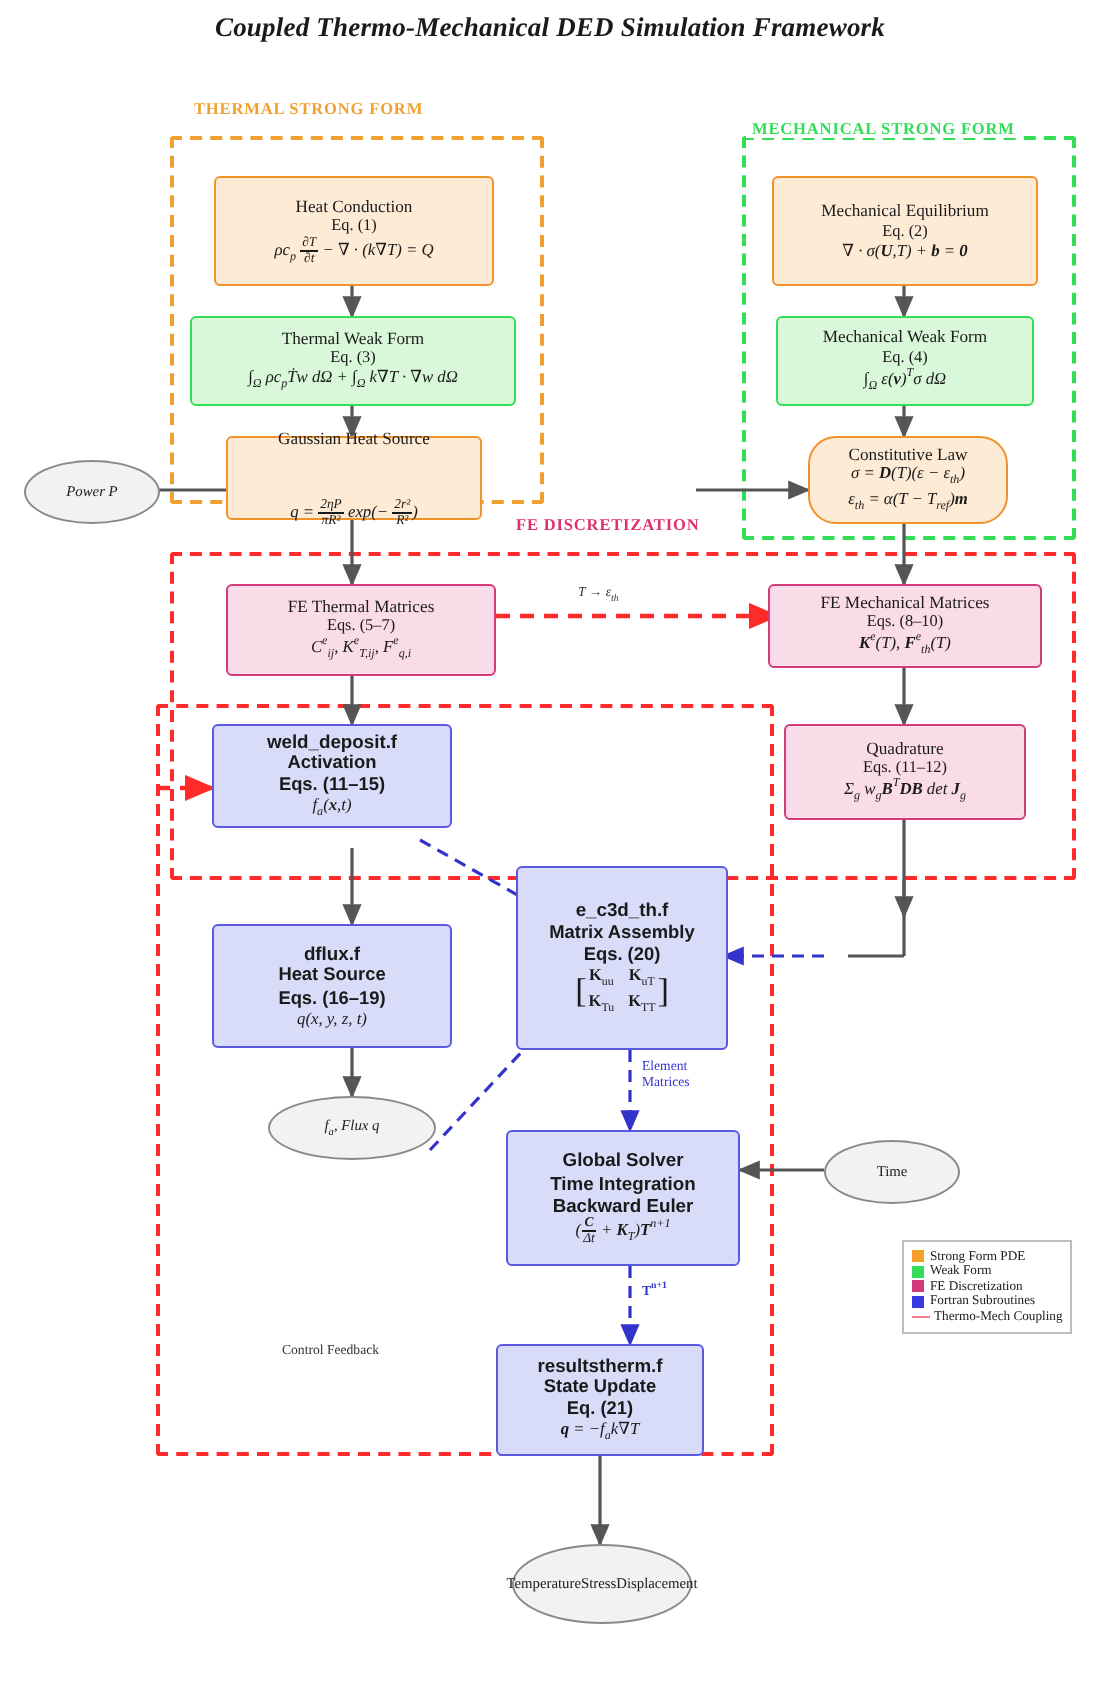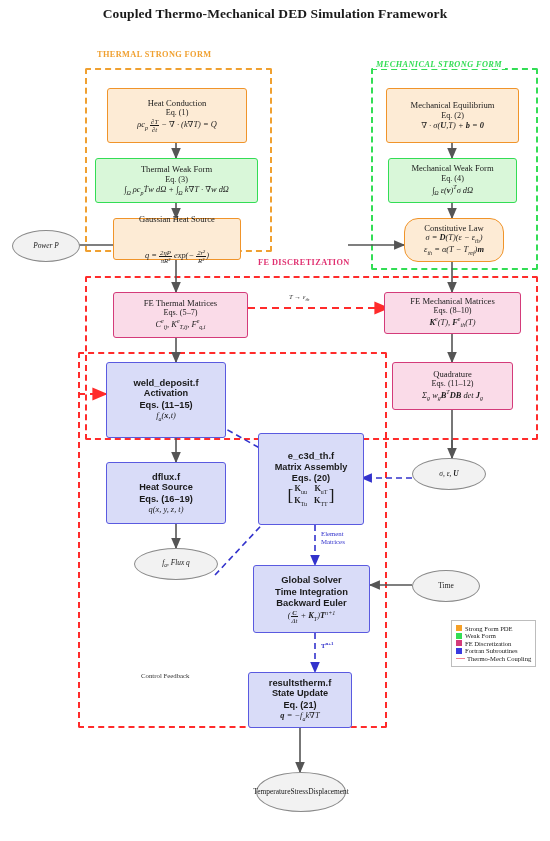--- a/index.html
+++ b/index.html
@@ -1,32 +1,32 @@
 <!DOCTYPE html>
 <html><head>
 <meta charset="utf-8">
 <style>
   html,body{margin:0;padding:0;background:#ffffff;}
   body{width:550px;height:841px;position:relative;
        font-family:"Liberation Serif","DejaVu Serif",serif;color:#1a1a1a;}
   #stage{position:relative;width:550px;height:841px;overflow:hidden;}
 
-  .abs{position:absolute;box-sizing:border-box;}
+  .abs{position:absolute;box-sizing:border-box;font-style:italic;}
 
   #title{left:0;top:6px;width:550px;text-align:center;
          font-size:13.5px;font-weight:bold;letter-spacing:.1px;}
 
   
   .group{position:absolute;border:2px dashed #f0a030;border-radius:2px;}
   .group.mech{border-color:#33dd55;}
   .group.fe{border-color:#ff2b2b;border-width:2.5px;}
   .group-label{position:absolute;font-size:8.3px;font-weight:bold;
                letter-spacing:.4px;background:#fff;padding:0 3px;white-space:nowrap;}
   .gl-thermal{color:#f0a030;}
-  .gl-mech{color:#33dd55;font-style:italic;}
+  .gl-mech{color:#33dd55;}
   .gl-fe{color:#e03070;}
 
   
   .node{position:absolute;box-sizing:border-box;border-radius:3px;
         display:flex;flex-direction:column;align-items:center;justify-content:center;
         text-align:center;padding:2px 3px;line-height:1.22;}
   .node .ln{display:block;white-space:nowrap;}
   .n-strong{background:#fdebd5;border:1.4px solid #f0942a;}
   .n-weak{background:#d9f7d9;border:1.4px solid #33dd55;}
   .n-fe{background:#fadbe8;border:1.4px solid #d43b7a;}
@@ -196,21 +196,21 @@
     <span class="ln t-eq">Eqs. (8–10)</span>
     <span class="ln t-math"><b>K</b><sup>e</sup>(T), <b>F</b><sup>e</sup><sub>th</sub>(T)</span>
   </div>
 
   <div class="node n-fe" style="left:392px;top:362px;width:121px;height:48px;">
     <span class="ln t-name">Quadrature</span>
     <span class="ln t-eq">Eqs. (11–12)</span>
     <span class="ln t-math">Σ<sub>g</sub> w<sub>g</sub><b>B</b><sup>T</sup><b>DB</b> det <b>J</b><sub>g</sub></span>
   </div>
 
-  <div class="node n-fort fort" style="left:106px;top:362px;width:120px;height:76px;align-items:center;">
+  <div class="node n-fort fort" style="left:106px;top:362px;width:120px;height:52px;align-items:center;">
     <span class="ln t-name">weld_deposit.f</span>
     <span class="ln t-eq">Activation</span>
     <span class="ln t-eq">Eqs. (11–15)</span>
     <span class="ln t-math">f<sub>a</sub>(<b>x</b>,t)</span>
   </div>
 
   <div class="node n-fort fort" style="left:106px;top:462px;width:120px;height:62px;">
     <span class="ln t-name">dflux.f</span>
     <span class="ln t-eq">Heat Source</span>
     <span class="ln t-eq">Eqs. (16–19)</span>
@@ -251,23 +251,20 @@
 
   <div class="ell" style="left:12px;top:230px;width:66px;height:30px;">
     <span>Power P</span>
   </div>
 
 
   <div class="ell" style="left:134px;top:548px;width:82px;height:30px;">
     <span>f<sub>a</sub>, Flux q</span>
   </div>
 
-  <div class="ell" style="left:412px;top:458px;width:72px;height:30px;">
-    <span>σ, ε, <b>U</b></span>
-  </div>
 
   <div class="ell plain" style="left:412px;top:570px;width:66px;height:30px;">
     <span>Time</span>
   </div>
 
   <div class="ell plain" style="left:256px;top:772px;width:88px;height:38px;flex-direction:row;line-height:1.2;">
     <span>Temperature</span>
     <span>Stress</span>
     <span>Displacement</span>
   </div>

